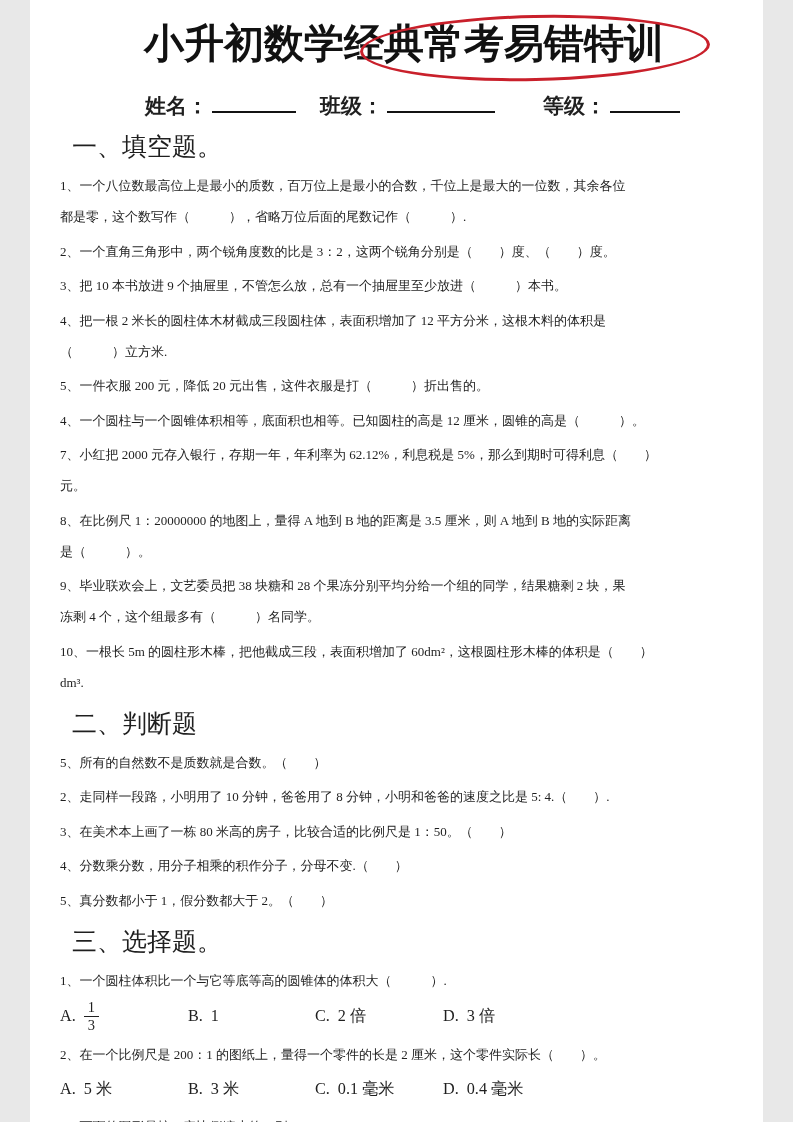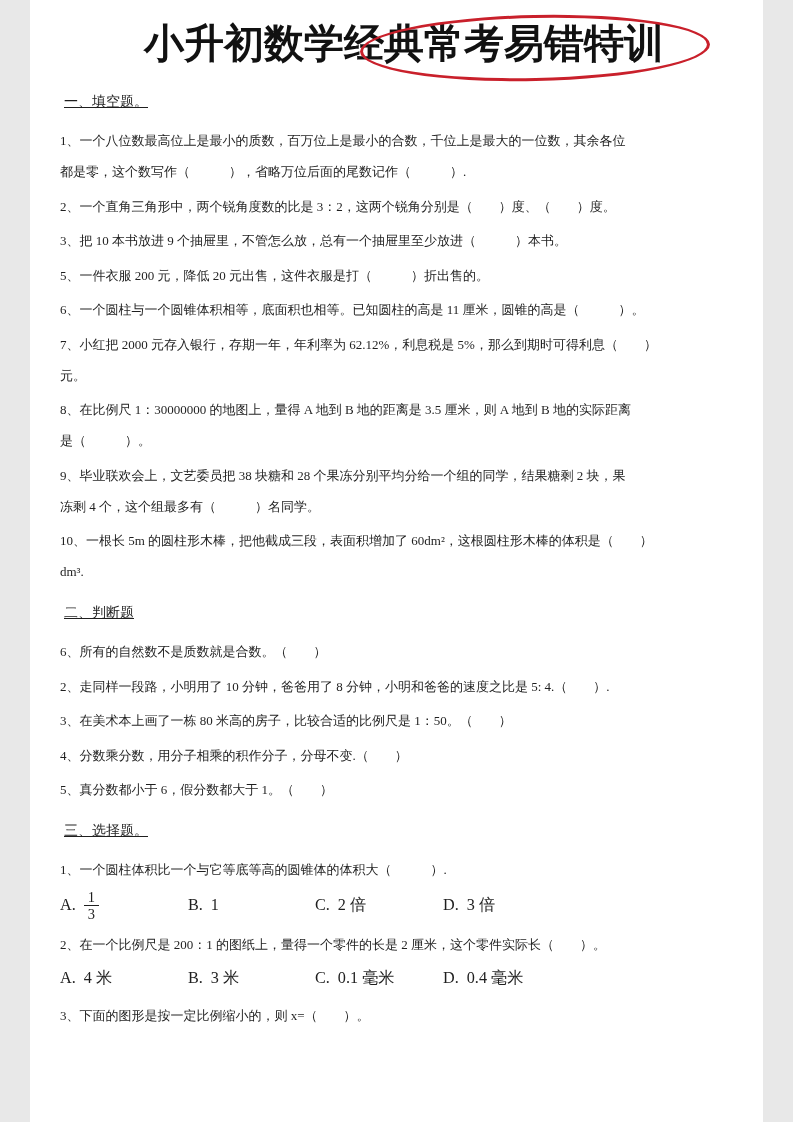--- a/index.html
+++ b/index.html
@@ -55,25 +55,24 @@
     display: inline-block;
     border-bottom: 2px solid #131313;
     height: 20px;
     margin-left: 4px;
   }
   .w-name  { width: 84px;  margin-right: 24px; }
   .w-class { width: 108px; margin-right: 48px; }
   .w-grade { width: 70px; }
 
   .section-heading {
-    font-size: 14px;
+    font-size: 25px;
     font-weight: 400;
-    margin: 12px 0 9px 4px;
+    margin: 12px 0 9px 12px;
     line-height: 28px;
-    text-decoration: underline;
   }
   .question {
     font-size: 13px;
     line-height: 31px;
     margin: 0 0 3.5px 0;
     white-space: pre-line;
   }
   .options-row {
     display: flex;
     align-items: center;
@@ -100,46 +99,62 @@
 </head>
 <body>
 
 <div class="page">
 
   <div class="title-wrap">
     <h1 class="doc-title">小升初数学经典常考易错特训</h1>
     <div class="red-ellipse"></div>
   </div>
 
+  <div class="header-fields">
+    <div class="field">
+      <span class="field-label">姓名：</span>
+      <span class="blank-line w-name"></span>
+    </div>
+    <div class="field">
+      <span class="field-label">班级：</span>
+      <span class="blank-line w-class"></span>
+    </div>
+    <div class="field">
+      <span class="field-label">等级：</span>
+      <span class="blank-line w-grade"></span>
+    </div>
+  </div>
 
   <div class="section">
     <h2 class="section-heading">一、填空题。</h2>
     <p class="question">1、一个八位数最高位上是最小的质数，百万位上是最小的合数，千位上是最大的一位数，其余各位
 都是零，这个数写作（　　　），省略万位后面的尾数记作（　　　）.</p>
     <p class="question">2、一个直角三角形中，两个锐角度数的比是 3：2，这两个锐角分别是（　　）度、（　　）度。</p>
     <p class="question">3、把 10 本书放进 9 个抽屉里，不管怎么放，总有一个抽屉里至少放进（　　　）本书。</p>
+    <p class="question">4、把一根 2 米长的圆柱体木材截成三段圆柱体，表面积增加了 12 平方分米，这根木料的体积是
+（　　　）立方米.</p>
     <p class="question">5、一件衣服 200 元，降低 20 元出售，这件衣服是打（　　　）折出售的。</p>
-    <p class="question">6、一个圆柱与一个圆锥体积相等，底面积也相等。已知圆柱的高是 11 厘米，圆锥的高是（　　　）。</p>
+    <p class="question">4、一个圆柱与一个圆锥体积相等，底面积也相等。已知圆柱的高是 12 厘米，圆锥的高是（　　　）。</p>
     <p class="question">7、小红把 2000 元存入银行，存期一年，年利率为 62.12%，利息税是 5%，那么到期时可得利息（　　）
 元。</p>
-    <p class="question">8、在比例尺 1：30000000 的地图上，量得 A 地到 B 地的距离是 3.5 厘米，则 A 地到 B 地的实际距离
+    <p class="question">8、在比例尺 1：20000000 的地图上，量得 A 地到 B 地的距离是 3.5 厘米，则 A 地到 B 地的实际距离
 是（　　　）。</p>
     <p class="question">9、毕业联欢会上，文艺委员把 38 块糖和 28 个果冻分别平均分给一个组的同学，结果糖剩 2 块，果
 冻剩 4 个，这个组最多有（　　　）名同学。</p>
     <p class="question">10、一根长 5m 的圆柱形木棒，把他截成三段，表面积增加了 60dm²，这根圆柱形木棒的体积是（　　）
 dm³.</p>
   </div>
 
   <div class="section">
     <h2 class="section-heading">二、判断题</h2>
-    <p class="question">6、所有的自然数不是质数就是合数。（　　）</p>
+    <p class="question">5、所有的自然数不是质数就是合数。（　　）</p>
     <p class="question">2、走同样一段路，小明用了 10 分钟，爸爸用了 8 分钟，小明和爸爸的速度之比是 5: 4.（　　）.</p>
     <p class="question">3、在美术本上画了一栋 80 米高的房子，比较合适的比例尺是 1：50。（　　）</p>
     <p class="question">4、分数乘分数，用分子相乘的积作分子，分母不变.（　　）</p>
-    <p class="question">5、真分数都小于 6，假分数都大于 1。（　　）</p>
+    <p class="question">5、真分数都小于 1，假分数都大于 2。（　　）</p>
   </div>
 
   <div class="section">
     <h2 class="section-heading">三、选择题。</h2>
 
     <p class="question">1、一个圆柱体积比一个与它等底等高的圆锥体的体积大（　　　）.</p>
     <div class="options-row">
       <span class="opt opt-1">
         <span class="opt-label">A.</span>
         <span class="fraction">
@@ -158,21 +173,21 @@
       <span class="opt opt-4">
         <span class="opt-label">D.</span>
         <span class="opt-text">3 倍</span>
       </span>
     </div>
 
     <p class="question">2、在一个比例尺是 200：1 的图纸上，量得一个零件的长是 2 厘米，这个零件实际长（　　）。</p>
     <div class="options-row">
       <span class="opt opt-1">
         <span class="opt-label">A.</span>
-        <span class="opt-text">4 米</span>
+        <span class="opt-text">5 米</span>
       </span>
       <span class="opt opt-2">
         <span class="opt-label">B.</span>
         <span class="opt-text">3 米</span>
       </span>
       <span class="opt opt-3">
         <span class="opt-label">C.</span>
         <span class="opt-text">0.1 毫米</span>
       </span>
       <span class="opt opt-4">

